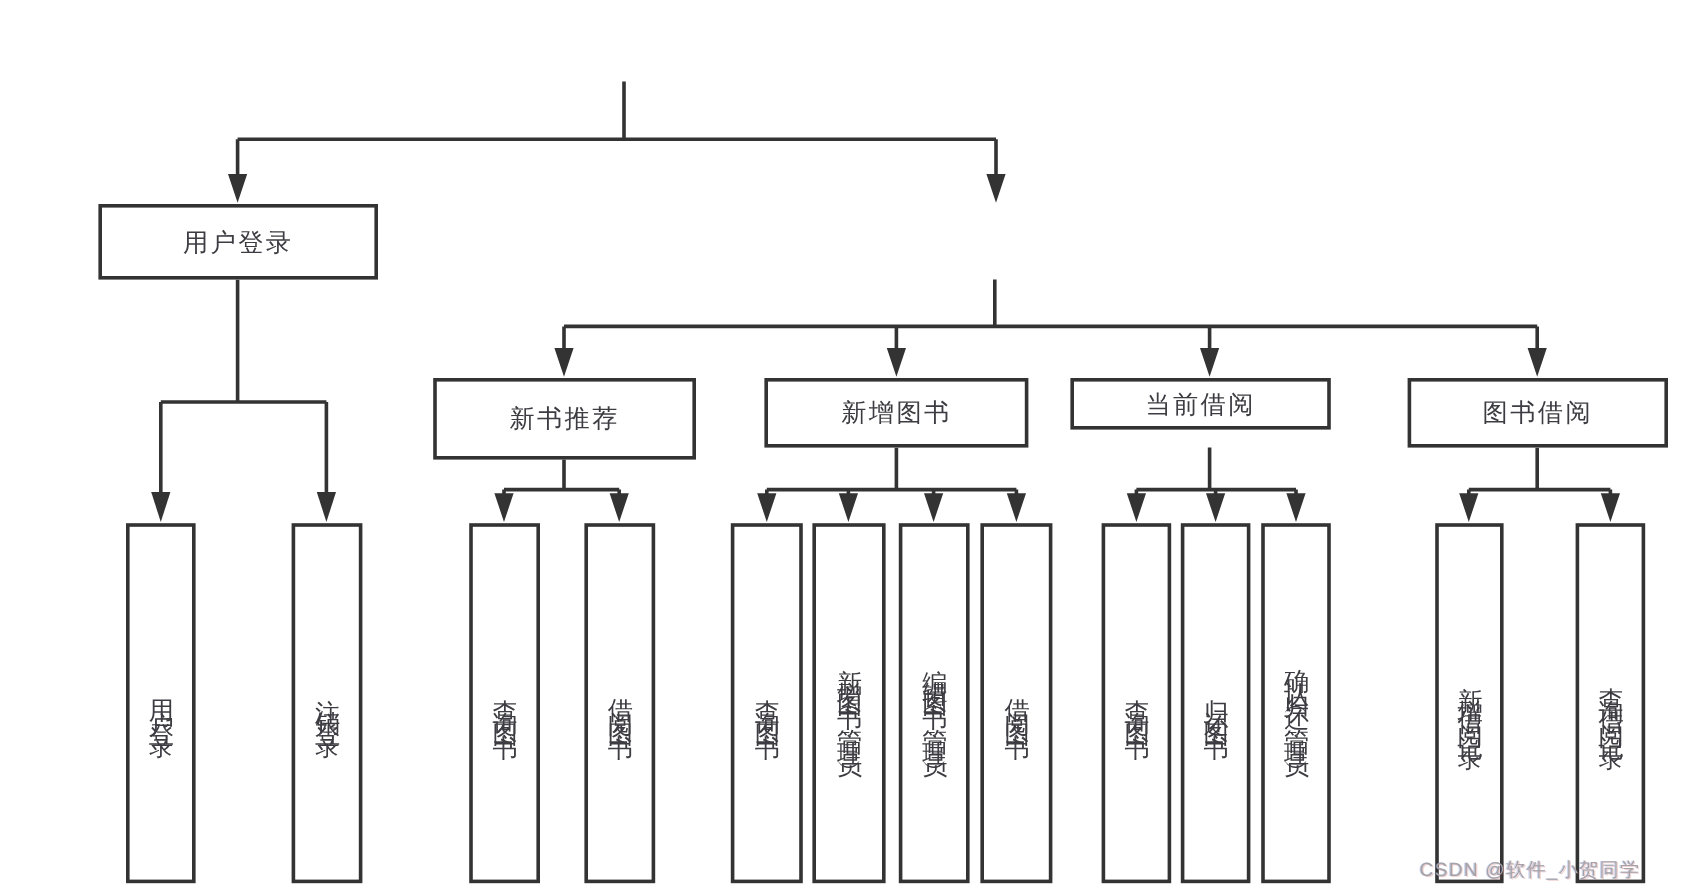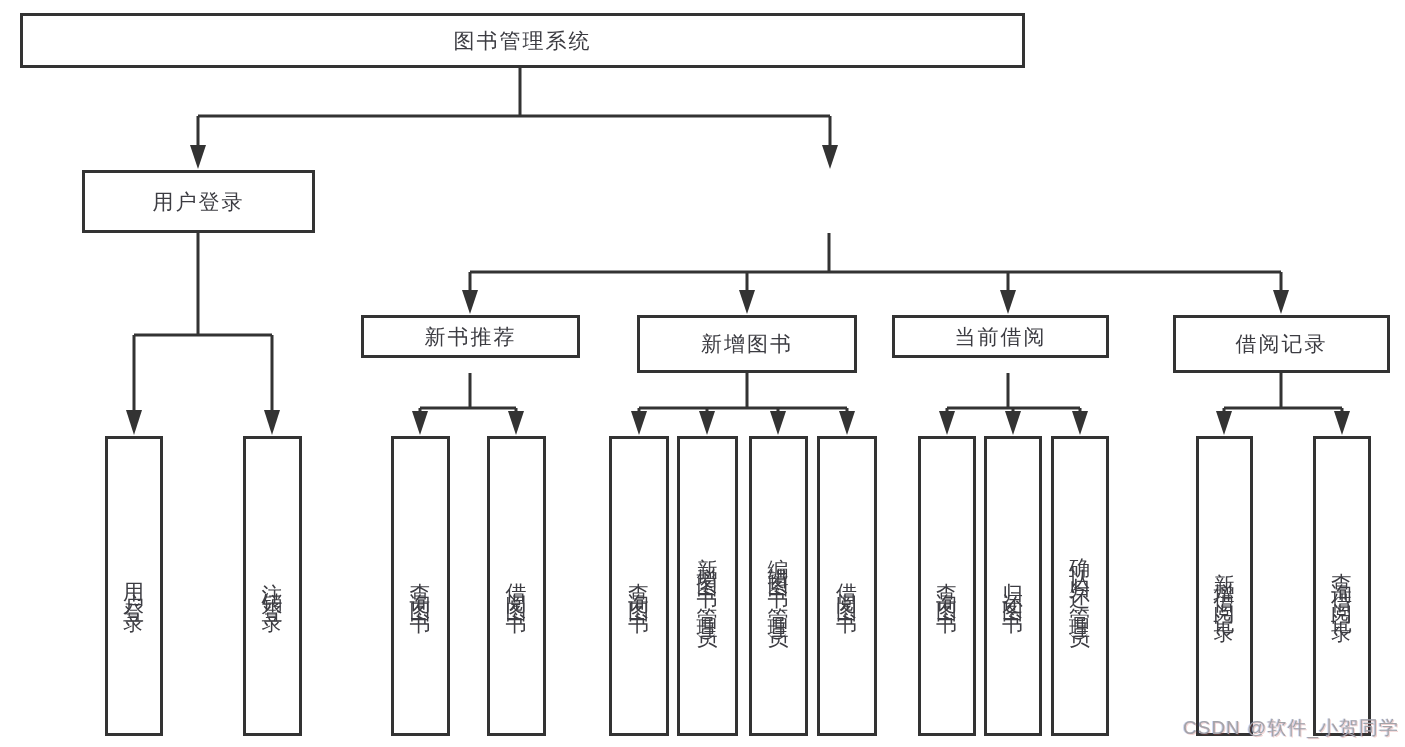--- a/index.html
+++ b/index.html
@@ -52,21 +52,21 @@
     font-size: 21px;
     letter-spacing: 10px;
     line-height: 1;
     white-space: nowrap;
   }
   .watermark {
     position: absolute;
     left: 1183px;
     top: 715px;
     z-index: 10;
-    font-size: 19px;
+    font-size: 16px;
     letter-spacing: 1px;
     white-space: nowrap;
     color: var(--watermark, #a3a3a8);
     text-shadow: 1px 1px 0 rgba(205, 80, 80, 0.25), -1px 0 0 rgba(70, 100, 205, 0.25);
   }
 </style>
 </head>
 <body>
 
 <div class="canvas">
@@ -107,39 +107,36 @@
       <polygon points="1005,411 1021,411 1013,435"></polygon>
       <polygon points="1072,411 1088,411 1080,435"></polygon>
     </g>
     <g>
       <path d="M1281 373 V408 M1224 408 H1342 M1224 408 V412 M1342 408 V412"></path>
       <polygon points="1216,411 1232,411 1224,435"></polygon>
       <polygon points="1334,411 1350,411 1342,435"></polygon>
     </g>
   </svg>
 
-  <div class="box h" style="left:20px;top:13px;width:1005px;height:55px">
-    <span class="lbl">图书管理系统</span>
-  </div>
 
   <div class="box h" style="left:82px;top:170px;width:233px;height:63px">
     <span class="lbl">用户登录</span>
   </div>
 
-  <div class="box h" style="left:361px;top:315px;width:219px;height:43px">
+  <div class="box h" style="left:361px;top:315px;width:219px;height:68px">
     <span class="lbl">新书推荐</span>
   </div>
   <div class="box h" style="left:637px;top:315px;width:220px;height:58px">
     <span class="lbl">新增图书</span>
   </div>
   <div class="box h" style="left:892px;top:315px;width:217px;height:43px">
     <span class="lbl">当前借阅</span>
   </div>
   <div class="box h" style="left:1173px;top:315px;width:217px;height:58px">
-    <span class="lbl">借阅记录</span>
+    <span class="lbl">图书借阅</span>
   </div>
 
   <div class="box v" style="left:105px;top:436px;width:58px;height:300px">
     <span class="lbl">用户登录</span>
   </div>
   <div class="box v" style="left:243px;top:436px;width:59px;height:300px">
     <span class="lbl">注销登录</span>
   </div>
 
   <div class="box v" style="left:391px;top:436px;width:59px;height:300px">

